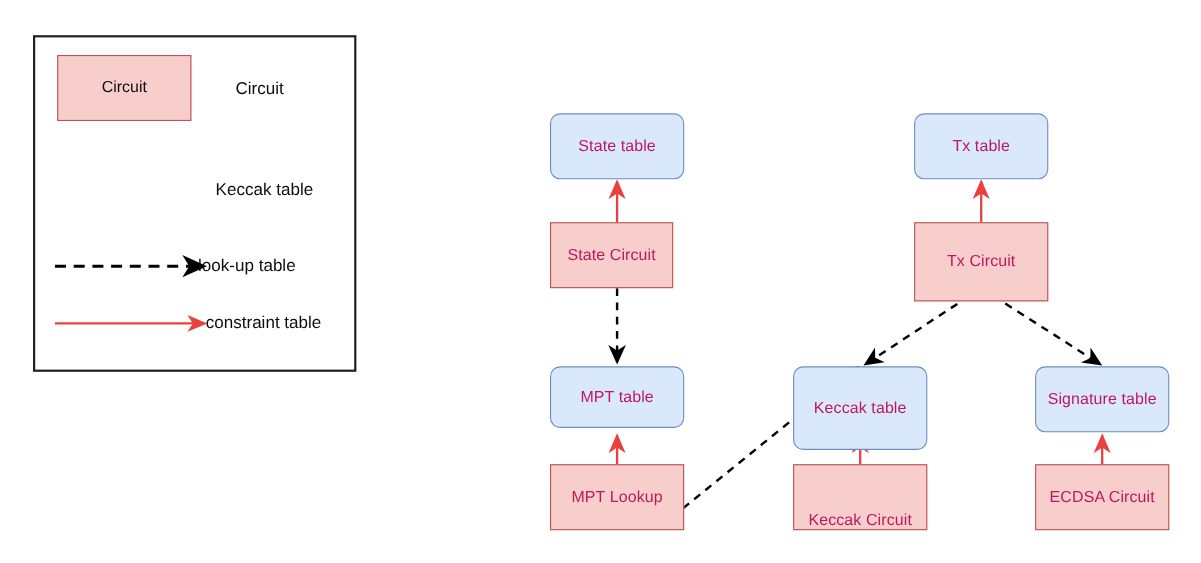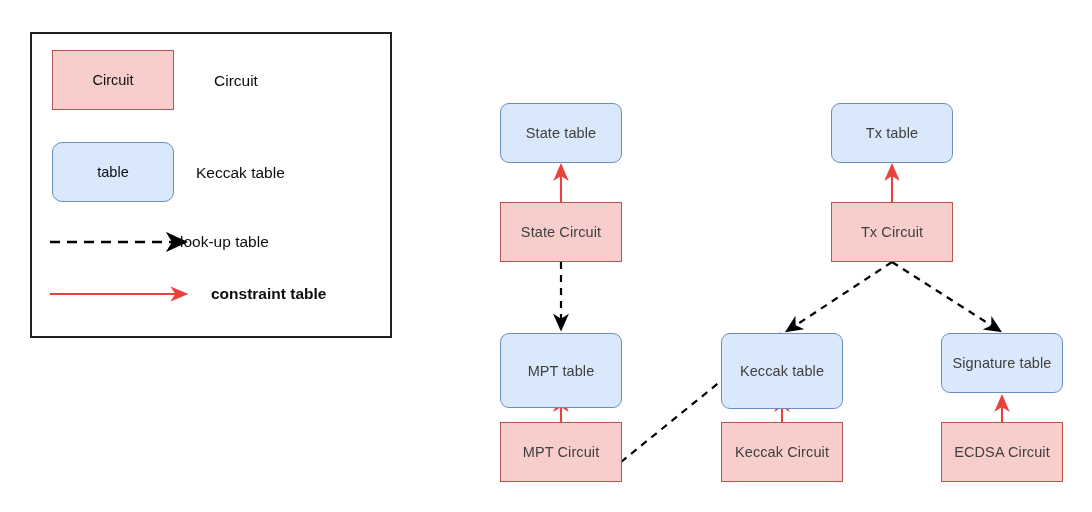--- a/index.html
+++ b/index.html
@@ -8,42 +8,42 @@
     background:#ffffff;
     font-family:"Liberation Sans", sans-serif;
     overflow:hidden;
     position:relative;
   }
   #stage{position:absolute;left:0;top:0;width:1092px;height:512px;}
 
   
   .legend-box{
     position:absolute;
-    left:30px;top:32px;width:362px;height:306px;
+    left:30px;top:32px;width:294px;height:306px;
     border:2.5px solid #1f1f1f;
     background:#ffffff;
     box-sizing:border-box;
   }
   .legend-label{
     position:absolute;
     font-size:15.5px;
     color:#0d0d0d;
     white-space:nowrap;
     line-height:1;
   }
 
   
   .node{
     position:absolute;
     box-sizing:border-box;
     display:flex;
     align-items:center;
     justify-content:center;
     font-size:14.5px;
-    color:#404040;
+    color:#be185d;
     text-align:center;
     white-space:nowrap;
     letter-spacing:0.1px;
   }
   .node.circuit{
     background:#f8cecc;
     border:1.1px solid #b85450;
     border-radius:0;
   }
   .node.table{
@@ -64,44 +64,41 @@
 
 <div id="stage">
 
   <div class="legend-box">
 
     <div class="swatch circuit" style="left:20px;top:16px;width:122px;height:60px;">
       <span>Circuit</span>
     </div>
     <div class="legend-label" style="left:182px;top:39px;">Circuit</div>
 
-    <div class="swatch table" style="left:20px;top:108px;width:122px;height:60px;">
-      <span>table</span>
-    </div>
     <div class="legend-label" style="left:164px;top:131px;">Keccak table</div>
 
     <svg style="position:absolute;left:18px;top:196px;width:148px;height:24px;">
       <defs>
         <marker id="lgBlackHead" markerWidth="9" markerHeight="9" refX="7.4" refY="4.5" orient="auto">
           <path d="M0,0.6 L8.6,4.5 L0,8.4 L2.4,4.5 Z" fill="#000000"></path>
         </marker>
       </defs>
       <line x1="0" y1="12" x2="135" y2="12" stroke="#000000" stroke-width="2.6" stroke-dasharray="10,7" marker-end="url(#lgBlackHead)"></line>
     </svg>
     <div class="legend-label" style="left:148px;top:200px;">look-up table</div>
 
     <svg style="position:absolute;left:18px;top:248px;width:148px;height:24px;">
       <defs>
         <marker id="lgRedHead" markerWidth="10" markerHeight="10" refX="8.2" refY="5" orient="auto">
           <path d="M0,1 L9.5,5 L0,9 L2.6,5 Z" fill="#e8423f"></path>
         </marker>
       </defs>
       <line x1="0" y1="12" x2="136" y2="12" stroke="#e8423f" stroke-width="1.9" marker-end="url(#lgRedHead)"></line>
     </svg>
-    <div class="legend-label" style="left:179px;top:252px;font-weight:bold;">constraint table</div>
+    <div class="legend-label" style="left:155px;top:252px;">constraint table</div>
   </div>
 
   <svg class="edges" viewBox="0 0 1092 512">
     <defs>
       <marker id="redHead" markerWidth="9" markerHeight="9" refX="7.6" refY="4.5" orient="auto">
         <path d="M0,0.8 L8.6,4.5 L0,8.2 L2.4,4.5 Z" fill="#e8423f"></path>
       </marker>
       <marker id="blackHead" markerWidth="8.5" markerHeight="8.5" refX="7" refY="4.25" orient="auto">
         <path d="M0,0.6 L8.1,4.25 L0,7.9 L2.3,4.25 Z" fill="#000000"></path>
       </marker>
@@ -127,45 +124,45 @@
   </svg>
 
   <div class="node table" style="left:500px;top:103px;width:122px;height:60px;">
     <span>State table</span>
   </div>
 
   <div class="node table" style="left:831px;top:103px;width:122px;height:60px;">
     <span>Tx table</span>
   </div>
 
-  <div class="node circuit" style="left:500px;top:202px;width:122px;height:60px;">
+  <div class="node circuit" style="left:500px;top:202px;width:112px;height:60px;">
     <span>State Circuit</span>
   </div>
 
-  <div class="node circuit" style="left:831px;top:202px;width:122px;height:60px;">
+  <div class="node circuit" style="left:831px;top:202px;width:122px;height:72px;">
     <span>Tx Circuit</span>
   </div>
 
-  <div class="node table" style="left:500px;top:333px;width:122px;height:75px;">
+  <div class="node table" style="left:500px;top:333px;width:122px;height:56px;">
     <span>MPT table</span>
   </div>
 
   <div class="node table" style="left:721px;top:333px;width:122px;height:76px;">
     <span>Keccak table</span>
   </div>
 
   <div class="node table" style="left:941px;top:333px;width:122px;height:60px;">
     <span>Signature table</span>
   </div>
 
   <div class="node circuit" style="left:500px;top:422px;width:122px;height:60px;">
-    <span>MPT Circuit</span>
+    <span>MPT Lookup</span>
   </div>
 
-  <div class="node circuit" style="left:721px;top:422px;width:122px;height:60px;">
+  <div class="node circuit" style="left:721px;top:422px;width:122px;height:60px;align-items:flex-end;">
     <span>Keccak Circuit</span>
   </div>
 
   <div class="node circuit" style="left:941px;top:422px;width:122px;height:60px;">
     <span>ECDSA Circuit</span>
   </div>
 
 </div>
 
 </body></html>

